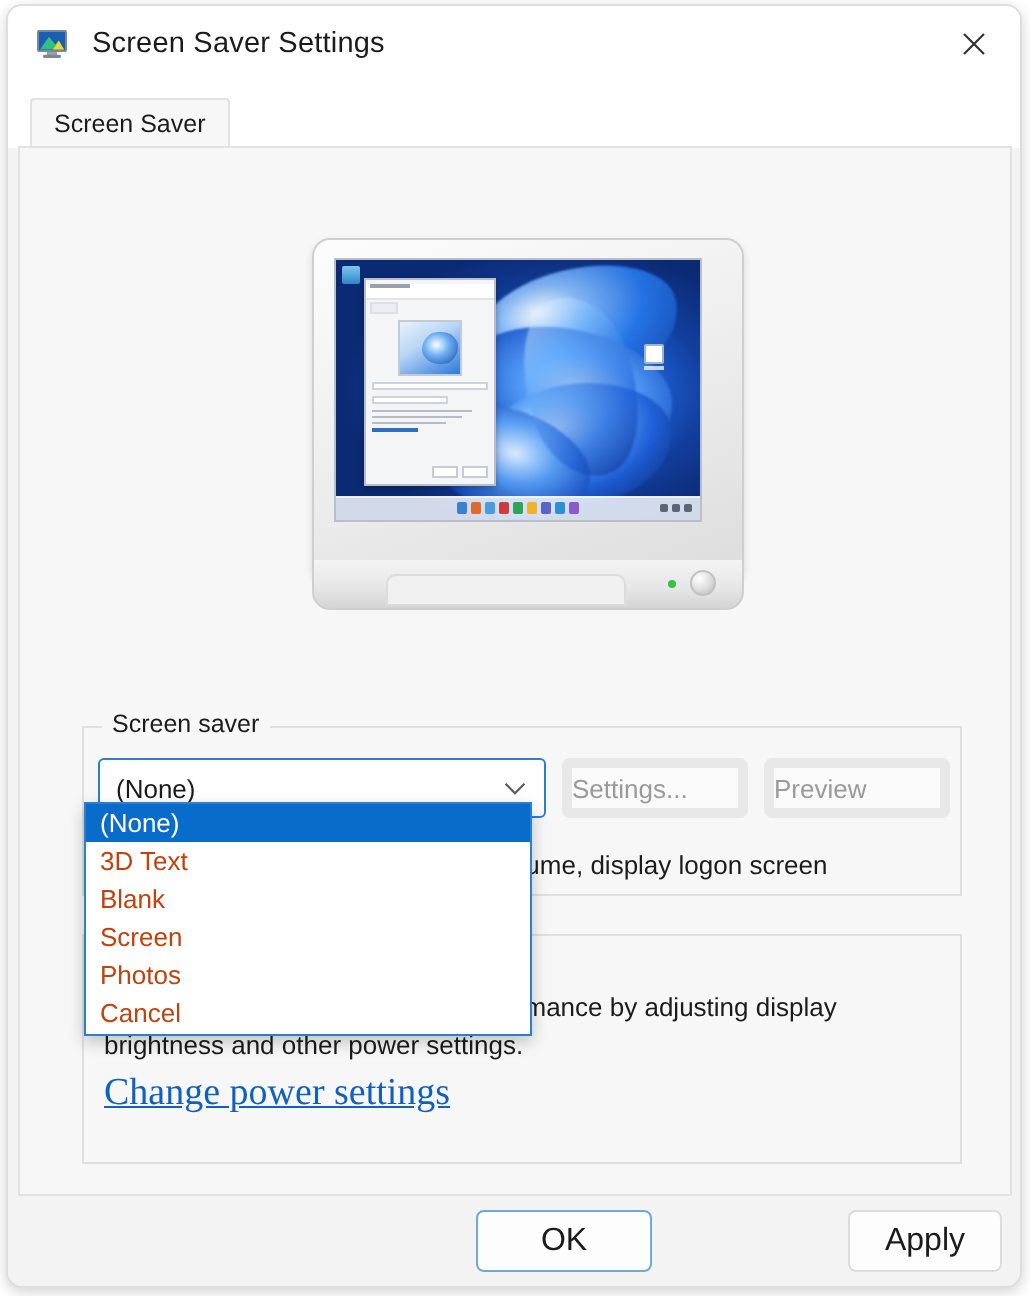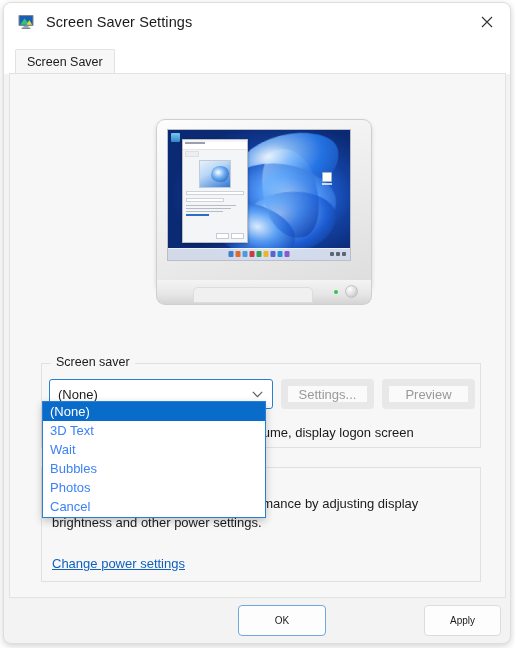--- a/index.html
+++ b/index.html
@@ -349,40 +349,40 @@
     box-shadow: 0 3px 8px rgba(0,0,0,0.22);
     z-index: 40;
     padding-bottom: 1px;
   }
   .dropdown-item {
     height: 19px;
     display: flex;
     align-items: center;
     padding-left: 7px;
     font-size: 13px;
-    color: #3b82f6;
+    color: #c2410c;
     white-space: nowrap;
     box-sizing: border-box;
   }
   .dropdown-item.selected {
     background: #0a6cca;
     color: #ffffff;
   }
 
   
   .pushbutton {
     position: absolute;
     height: 30px;
     background: #fbfbfb;
-    border: 7px solid #6d28d9;
+    border: 5px solid #6d28d9;
     border-radius: 4px;
     box-sizing: border-box;
     display: flex;
     align-items: center;
-    justify-content: center;
+    justify-content: flex-start;
     font-size: 13px;
     color: #1b1b1b;
     white-space: nowrap;
   }
   .pushbutton.disabled { color: #9a9a9a; background: #fafafa; border-color: #e8e8e8; }
   #settings-button { left: 239px; top: 15px; width: 93px; }
   #preview-button  { left: 340px; top: 15px; width: 93px; }
 
   
   #wait-row {
@@ -419,45 +419,46 @@
   #power-desc {
     position: absolute;
     left: 10px; top: 26px;
     width: 418px;
     font-size: 13px;
     line-height: 19px;
     color: #1b1b1b;
   }
   #change-power-settings {
     position: absolute;
-    left: 10px; top: 88px;
-    font-size: 13px;
+    left: 10px; top: 68px;
+    font-size: 19px;
     color: #1060c0;
     text-decoration: underline;
     white-space: nowrap;
+    font-family: Liberation Serif, serif;
   }
 
   
   #footer-buttons {
     position: absolute;
     left: 0;
     bottom: 0;
     width: 100%;
     height: 46px;
   }
   .footer-btn {
     position: absolute;
     top: 8px;
     height: 31px;
     border-radius: 4px;
     box-sizing: border-box;
     display: flex;
     align-items: center;
     justify-content: center;
-    font-size: 10px;
+    font-size: 16px;
     color: #1b1b1b;
     background: #fdfdfd;
     border: 1px solid #dcdcdc;
     white-space: nowrap;
   }
   #ok-button     { left: 234px; width: 88px; border: 1px solid #6ea8dc; }
   #cancel-button { left: 327px; width: 88px; }
   #apply-button  { left: 420px; width: 77px; }
 </style>
 </head>
@@ -591,24 +592,24 @@
   </div>
 
   <div id="screensaver-dropdown">
     <div class="dropdown-item selected">
       <span>(None)</span>
     </div>
     <div class="dropdown-item">
       <span>3D Text</span>
     </div>
     <div class="dropdown-item">
-      <span>Wait</span>
+      <span>Blank</span>
     </div>
     <div class="dropdown-item">
-      <span>Bubbles</span>
+      <span>Screen</span>
     </div>
     <div class="dropdown-item">
       <span>Photos</span>
     </div>
     <div class="dropdown-item">
       <span>Cancel</span>
     </div>
   </div>
 
   <div id="footer-buttons">

